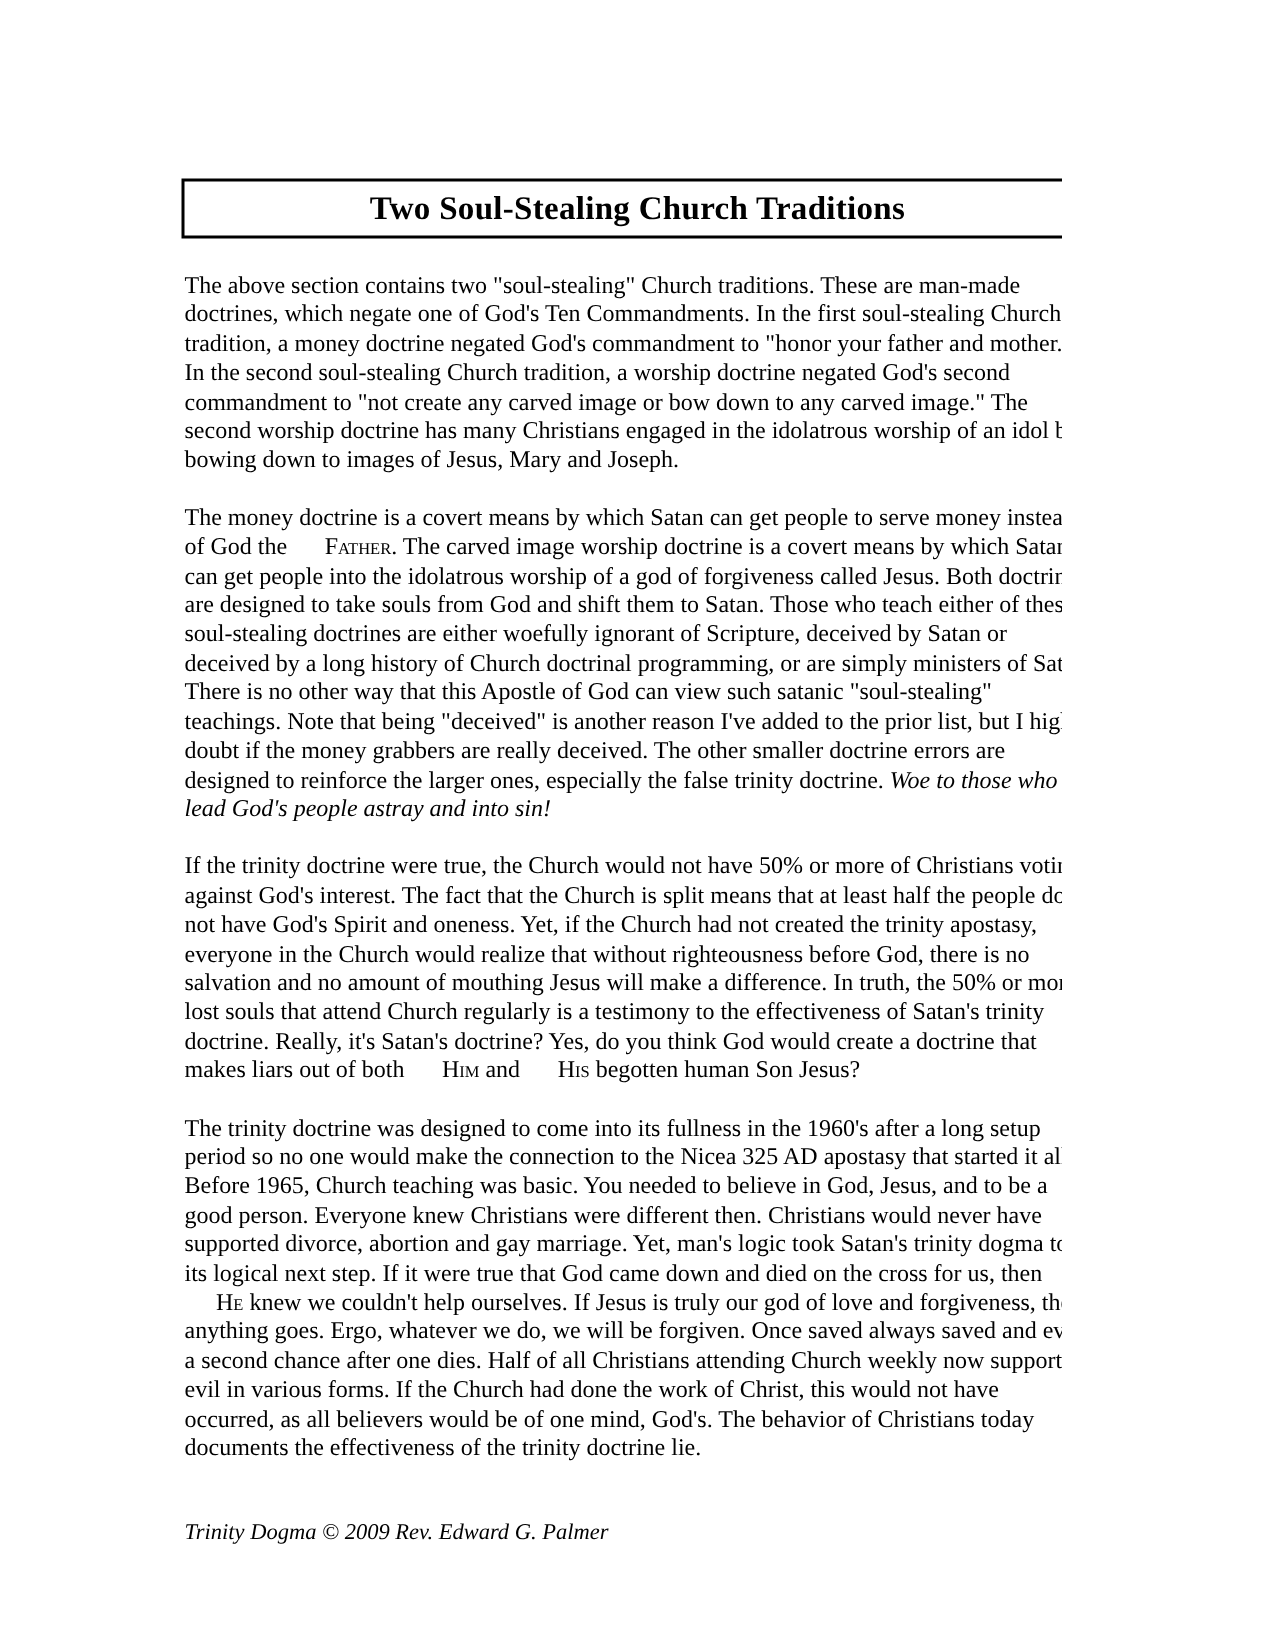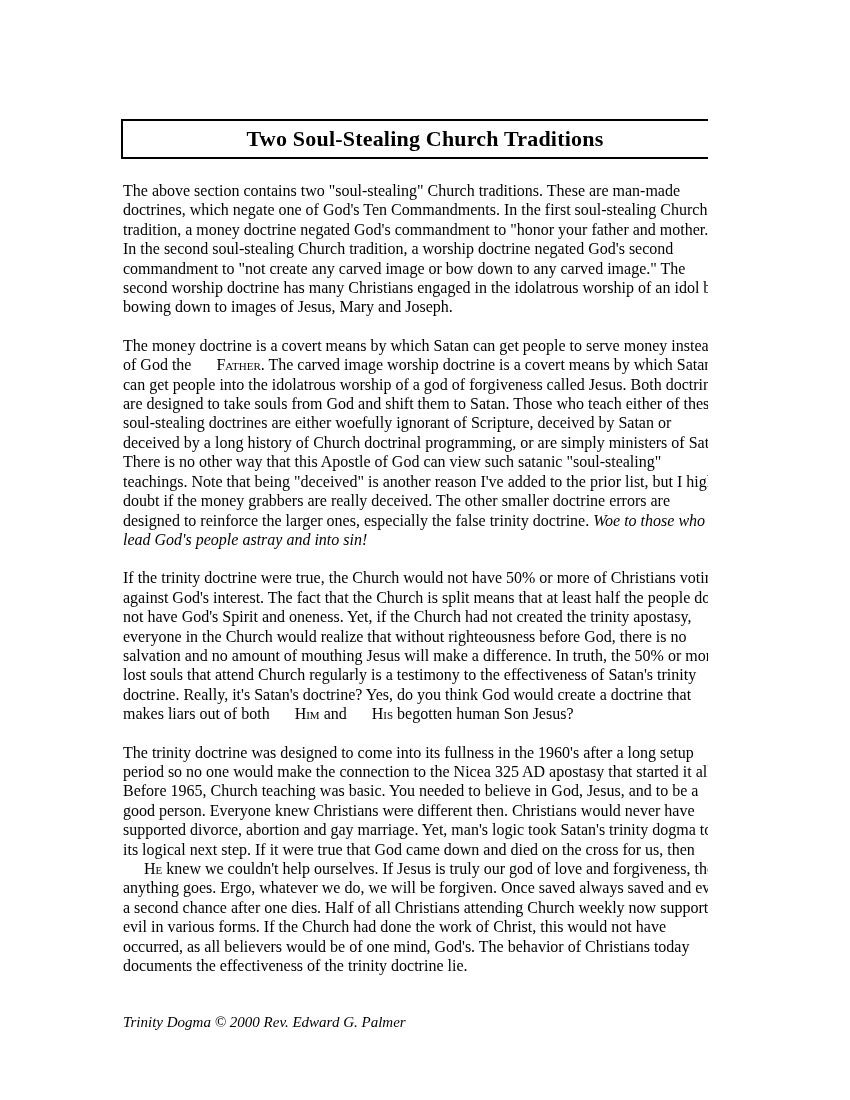--- a/index.html
+++ b/index.html
@@ -67,17 +67,17 @@
   </div>
 
   <div class="content">
     <p><span class="run-normal">The above section contains two "soul-stealing" Church traditions. These are man-made doctrines, which negate one of God's Ten Commandments. In the first soul-stealing Church tradition, a money doctrine negated God's commandment to "honor your father and mother." In the second soul-stealing Church tradition, a worship doctrine negated God's second commandment to "not create any carved image or bow down to any carved image." The second worship doctrine has many Christians engaged in the idolatrous worship of an idol by bowing down to images of Jesus, Mary and Joseph.</span></p>
     <p><span class="run-normal">The money doctrine is a covert means by which Satan can get people to serve money instead of God the </span><span class="run-smallcaps">Father</span><span class="run-normal">. The carved image worship doctrine is a covert means by which Satan can get people into the idolatrous worship of a god of forgiveness called Jesus. Both doctrines are designed to take souls from God and shift them to Satan. Those who teach either of these soul-stealing doctrines are either woefully ignorant of Scripture, deceived by Satan or deceived by a long history of Church doctrinal programming, or are simply ministers of Satan. There is no other way that this Apostle of God can view such satanic "soul-stealing" teachings. Note that being "deceived" is another reason I've added to the prior list, but I highly doubt if the money grabbers are really deceived. The other smaller doctrine errors are designed to reinforce the larger ones, especially the false trinity doctrine. </span><span class="run-italic">Woe to those who lead God's people astray and into sin!</span></p>
     <p><span class="run-normal">If the trinity doctrine were true, the Church would not have 50% or more of Christians voting against God's interest. The fact that the Church is split means that at least half the people do not have God's Spirit and oneness. Yet, if the Church had not created the trinity apostasy, everyone in the Church would realize that without righteousness before God, there is no salvation and no amount of mouthing Jesus will make a difference. In truth, the 50% or more lost souls that attend Church regularly is a testimony to the effectiveness of Satan's trinity doctrine. Really, it's Satan's doctrine? Yes, do you think God would create a doctrine that makes liars out of both </span><span class="run-smallcaps">Him</span><span class="run-normal"> and </span><span class="run-smallcaps">His</span><span class="run-normal"> begotten human Son Jesus?</span></p>
     <p><span class="run-normal">The trinity doctrine was designed to come into its fullness in the 1960's after a long setup period so no one would make the connection to the Nicea 325 AD apostasy that started it all. Before 1965, Church teaching was basic. You needed to believe in God, Jesus, and to be a good person. Everyone knew Christians were different then. Christians would never have supported divorce, abortion and gay marriage. Yet, man's logic took Satan's trinity dogma to its logical next step. If it were true that God came down and died on the cross for us, then </span><span class="run-smallcaps">He</span><span class="run-normal"> knew we couldn't help ourselves. If Jesus is truly our god of love and forgiveness, then anything goes. Ergo, whatever we do, we will be forgiven. Once saved always saved and even a second chance after one dies. Half of all Christians attending Church weekly now support evil in various forms. If the Church had done the work of Christ, this would not have occurred, as all believers would be of one mind, God's. The behavior of Christians today documents the effectiveness of the trinity doctrine lie.</span></p>
   </div>
 
   <div class="footer">
-    <span>Trinity Dogma © 2000 Rev. Edward G. Palmer</span>
+    <span>Trinity Dogma © 2009 Rev. Edward G. Palmer</span>
     <span>52</span>
   </div>
 
 </div>
 
 </body></html>

